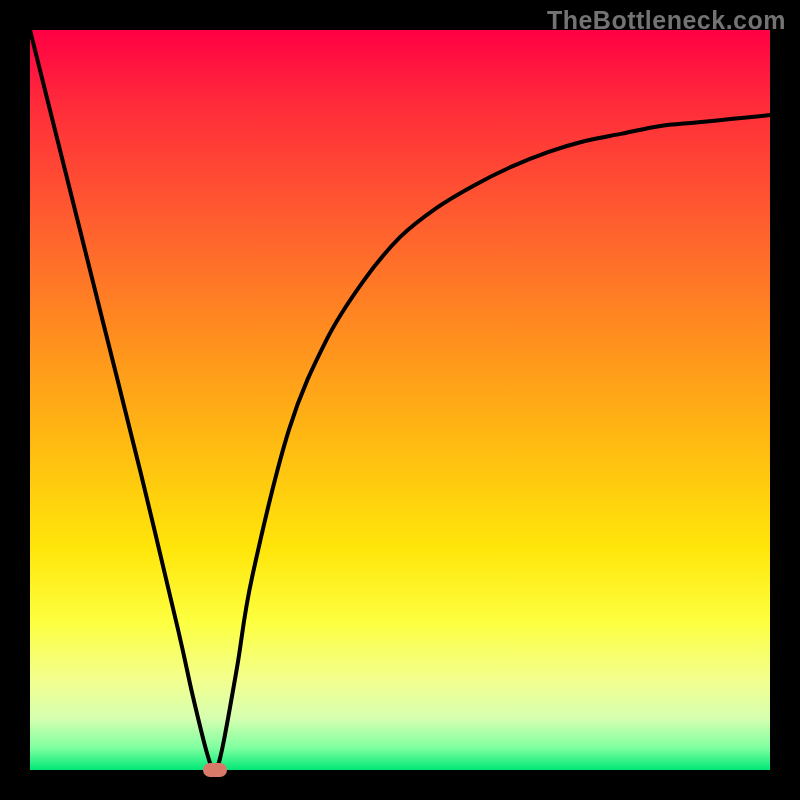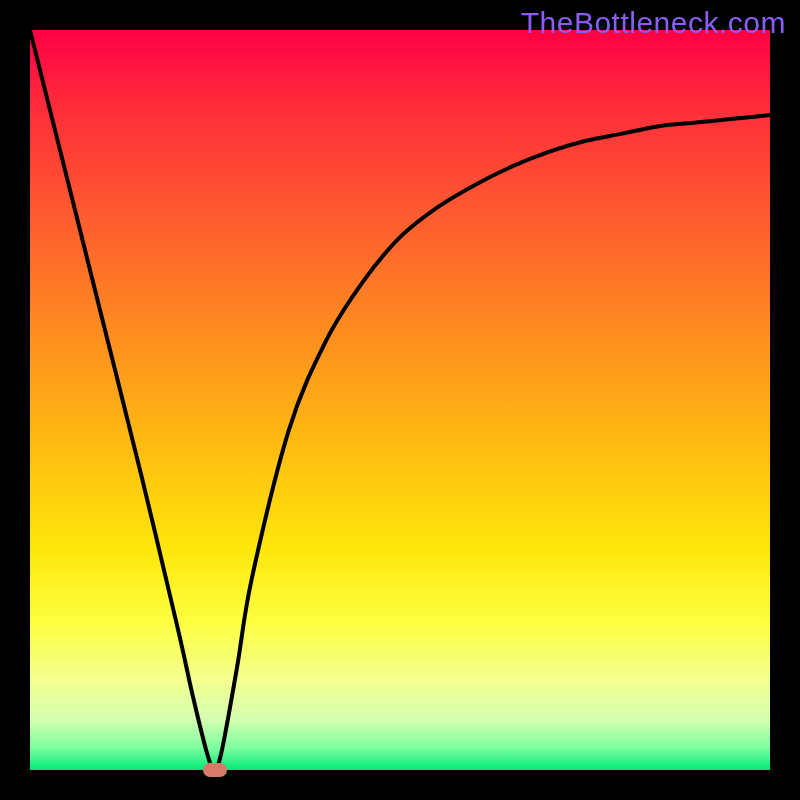--- a/index.html
+++ b/index.html
@@ -8,24 +8,25 @@
     height: 800px;
     background: #000;
     position: relative;
     font-family: Arial, Helvetica, sans-serif;
     overflow: hidden;
   }
   .watermark {
     position: absolute;
     top: 6px;
     right: 14px;
-    color: #8b5cf6;
-    font-size: 30px;
+    color: #737373;
+    font-size: 25px;
     letter-spacing: 0.5px;
     z-index: 10;
+    font-weight: bold;
   }
   .plot {
     position: absolute;
     left: 30px;
     top: 30px;
     width: 740px;
     height: 740px;
     background: linear-gradient(
       to bottom,
       #ff0044 0%,

